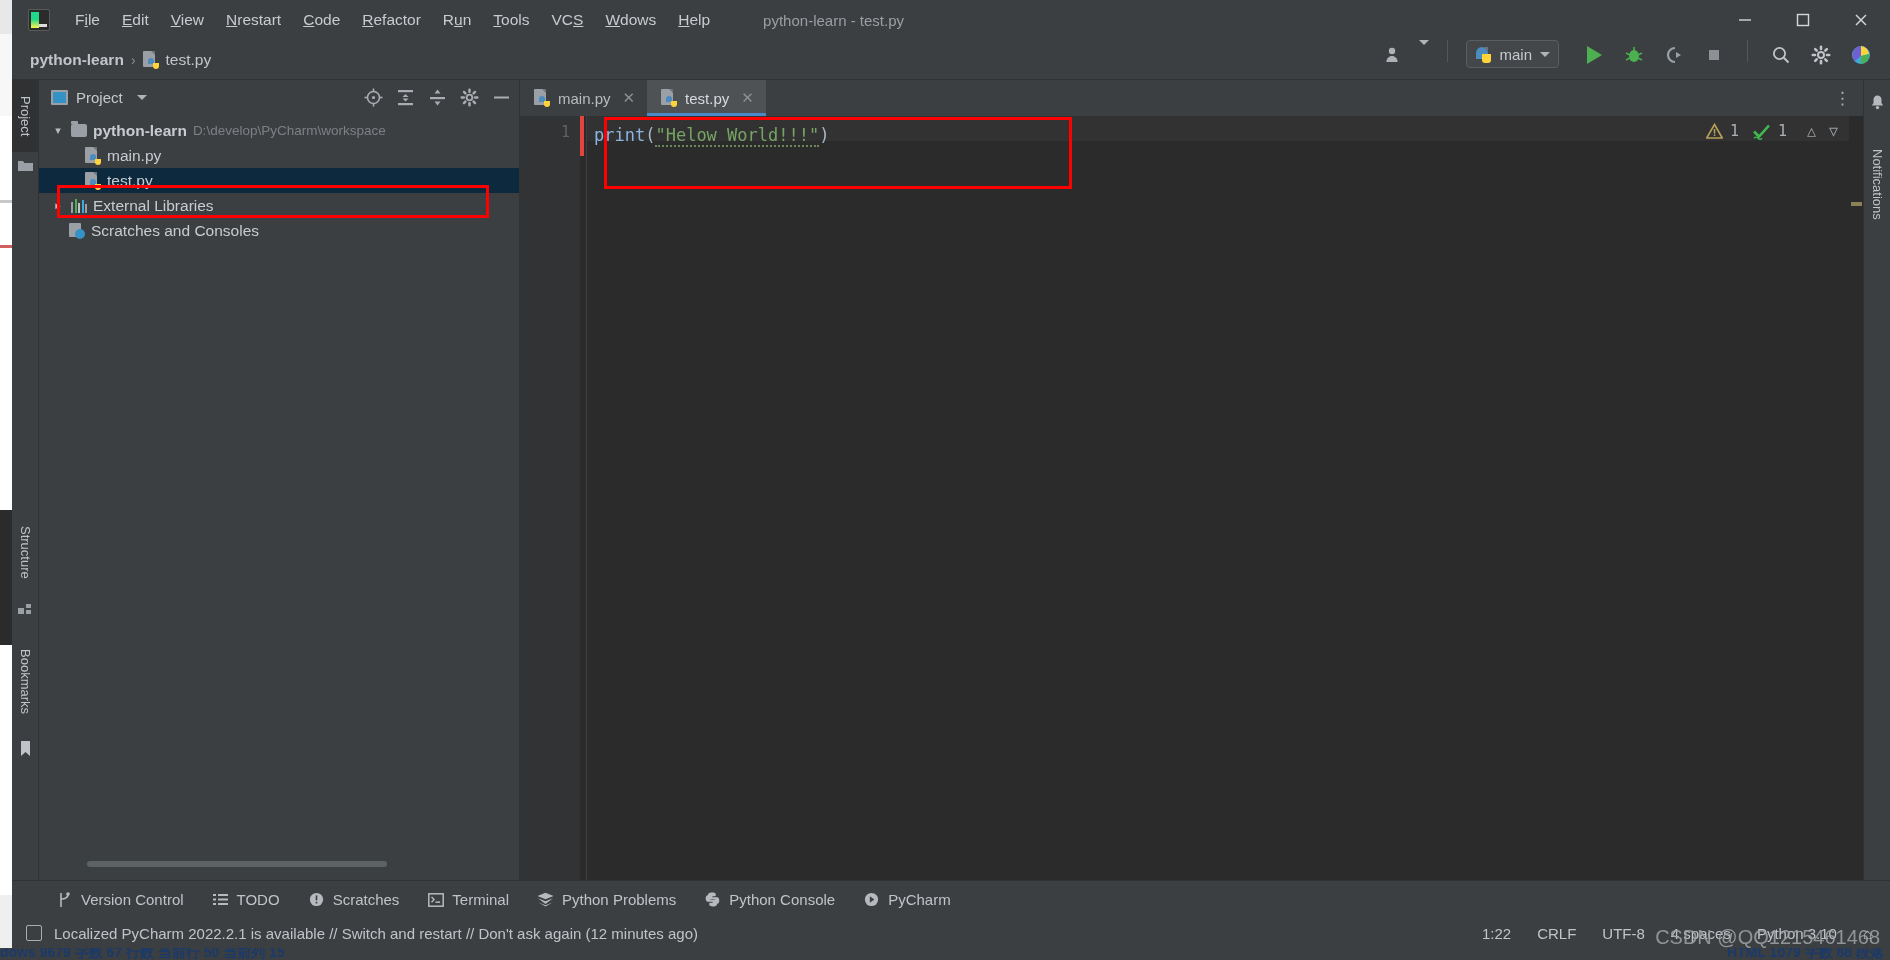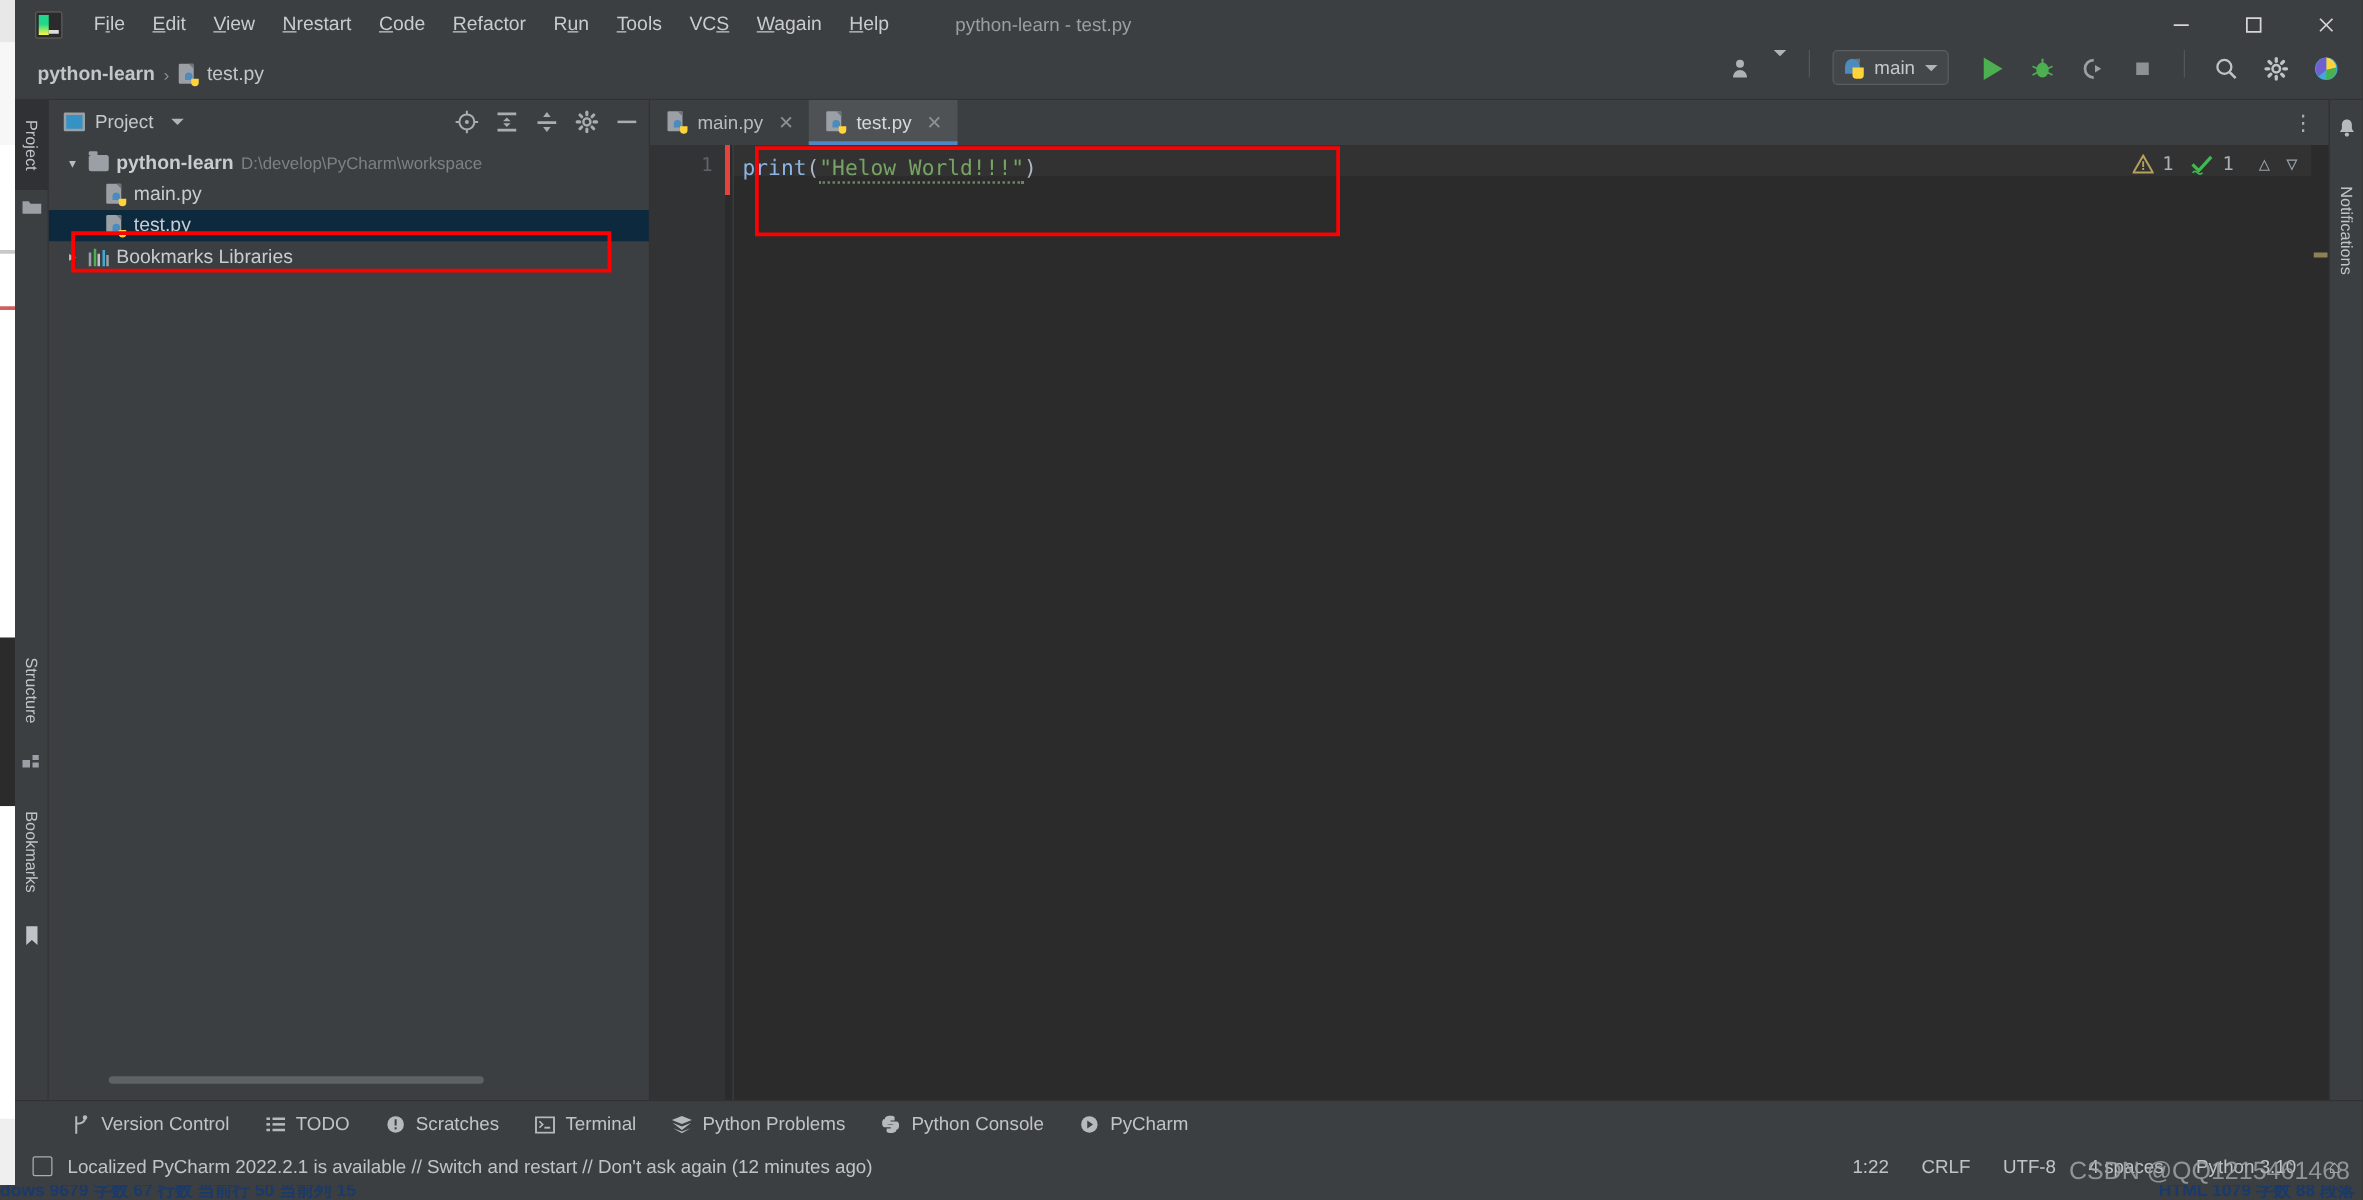--- a/index.html
+++ b/index.html
@@ -235,21 +235,21 @@
     <div class="menu">
       <div class="menu-item"><span>F</span><u>i</u><span>le</span></div>
       <div class="menu-item"><span></span><u>E</u><span>dit</span></div>
       <div class="menu-item"><span></span><u>V</u><span>iew</span></div>
       <div class="menu-item"><span></span><u>N</u><span>restart</span></div>
       <div class="menu-item"><span></span><u>C</u><span>ode</span></div>
       <div class="menu-item"><span></span><u>R</u><span>efactor</span></div>
       <div class="menu-item"><span>R</span><u>u</u><span>n</span></div>
       <div class="menu-item"><span></span><u>T</u><span>ools</span></div>
       <div class="menu-item"><span>VC</span><u>S</u><span></span></div>
-      <div class="menu-item"><span></span><u>W</u><span>again</span></div>
+      <div class="menu-item"><span></span><u>W</u><span>dows</span></div>
       <div class="menu-item"><span></span><u>H</u><span>elp</span></div>
     </div>
 
     <div class="win-title">python-learn - test.py</div>
 
     <div class="win-ctrls">
       <div class="win-btn">
         <svg width="16" height="16" viewBox="0 0 16 16">
             <line x1="2" y1="8" x2="14" y2="8" stroke="#d6d6d6" stroke-width="1.4"></line>
           </svg>
@@ -470,23 +470,30 @@
 
       <div class="trow">
         <span class="tw">▸</span>
         <span class="lib-ic">
           <i style="height:11px;background:#9aa0a6"></i>
             <i style="height:14px;background:#4caf50"></i>
             <i style="height:10px;background:#c0c4c8"></i>
             <i style="height:13px;background:#3fa9d8"></i>
             <i style="height:9px;background:#9aa0a6"></i>
         </span>
-        <span class="tname">Bookmarks Libraries</span>
-      </div>
-
+        <span class="tname">External Libraries</span>
+      </div>
+
+      <div class="trow" style="padding-left:30px">
+        <span class="scratch-ic">
+            <span class="pg2"></span>
+            <span class="clk"></span>
+          </span>
+        <span class="tname">Scratches and Consoles</span>
+      </div>
     </div>
 
     <div class="pp-scroll"></div>
     <div class="pp-divider"></div>
   </div>
 
   <div class="editor">
     <div class="tabs">
       <div class="tab">
         <span class="py-ic">

